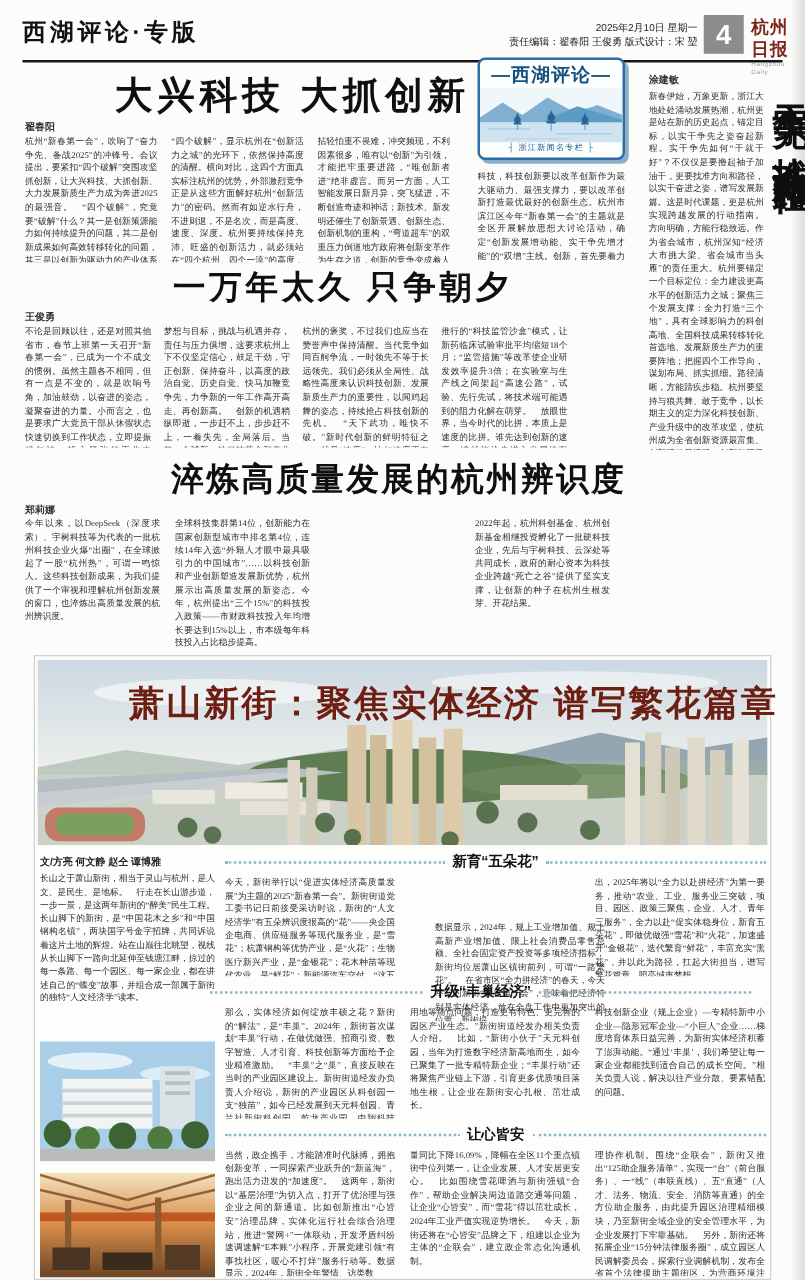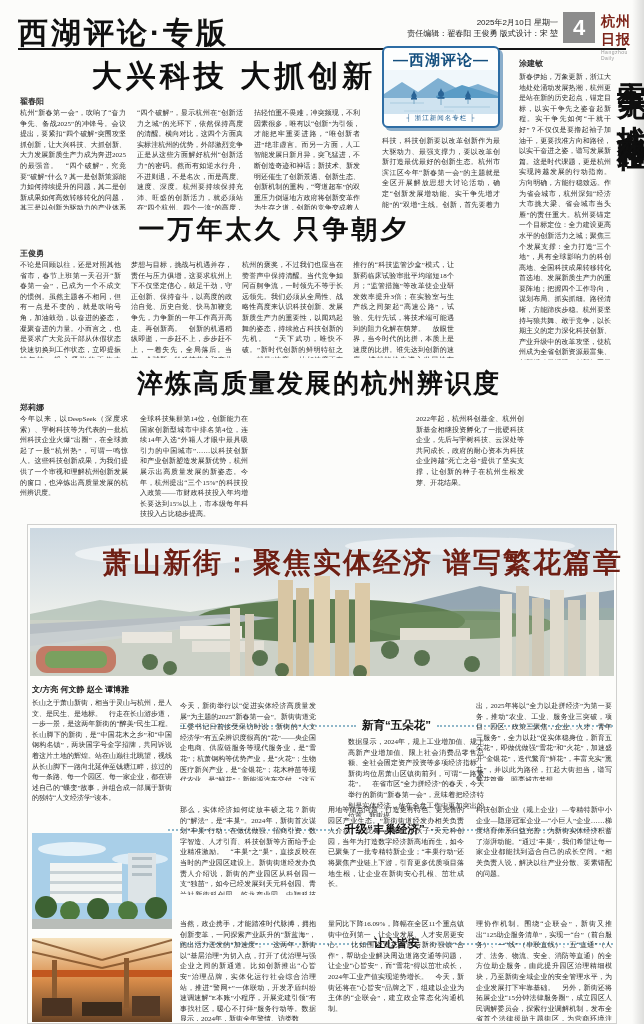--- a/index.html
+++ b/index.html
@@ -4,40 +4,40 @@
 <style>
   *{margin:0;padding:0;box-sizing:border-box;}
   html,body{background:#e9e9e9;}
   .page{position:relative;width:644px;height:1024px;background:#fcfcfa;overflow:hidden;
         font-family:"Liberation Serif","DejaVu Serif",serif;color:#1c1c1c;margin:0 auto;}
   .abs{position:absolute;}
   .body-text{font-size:7px;line-height:10.6px;text-align:justify;color:#2b2b2b;overflow:hidden;}
   .headline{font-family:"Liberation Sans","DejaVu Sans",sans-serif;font-weight:900;
             text-align:center;color:#0f0f0f;white-space:nowrap;padding-left:28px;}
   .author{font-size:8px;font-weight:bold;color:#333;font-family:"Liberation Sans",sans-serif;}
-  .seclabel{font-family:"Liberation Sans","DejaVu Sans",sans-serif;font-weight:900;font-size:30px;
+  .seclabel{font-family:"Liberation Sans","DejaVu Sans",sans-serif;font-weight:900;font-size:19px;
             letter-spacing:3px;color:#111;}
   .dateline{font-size:8px;line-height:11px;color:#222;text-align:right;font-family:"Liberation Sans",sans-serif;}
   .pagebox{background:#8c8c8c;color:#fff;font-family:"Liberation Sans",sans-serif;font-weight:900;
            font-size:22px;display:flex;align-items:center;justify-content:center;}
   .masthead{font-family:"Liberation Serif",serif;font-weight:bold;font-size:14px;color:#7d241a;letter-spacing:1px;}
   .masthead-en{font-size:5px;color:#999;font-family:"Liberation Sans",sans-serif;letter-spacing:.5px;}
   .rule{background:#151515;}
   .logo-box{border:2px solid #2e6da4;border-radius:6px;background:#fdfefe;
             box-shadow:3px 3px 0 rgba(46,109,164,.55);overflow:hidden;}
   .logo-title{font-family:"Liberation Sans",sans-serif;font-weight:900;font-size:15px;color:#16507f;
               text-align:center;letter-spacing:1px;padding-top:3px;}
   .logo-cap{font-size:6.5px;color:#1d5c8f;text-align:center;letter-spacing:1px;}
   .vert-headline{writing-mode:vertical-rl;font-family:"Liberation Sans",sans-serif;font-weight:900;
                  font-size:29px;letter-spacing:3px;color:#0f0f0f;}
   .feature-box{border:1px solid #d0d0ce;background:#fdfdfb;}
   .feature-headline{font-family:"Liberation Sans",sans-serif;font-weight:900;font-size:28px;
                     letter-spacing:2px;text-align:center;color:#6e1f14;white-space:nowrap;
                     text-shadow:0 0 2px rgba(255,255,255,.5);}
-  .sec-head{display:flex;align-items:center;gap:6px;margin-top:36px;}
+  .sec-head{display:flex;align-items:center;gap:6px;}
   .sec-head .dots{flex:1;border-top:2px dotted #8fb7c9;height:0;}
   .sec-head .t{font-family:"Liberation Sans",sans-serif;font-weight:900;font-size:11.5px;color:#111;white-space:nowrap;}
   .byline{font-size:8px;font-weight:bold;color:#222;font-family:"Liberation Sans",sans-serif;}
   .photo{display:block;}
   .edge-shade{background:linear-gradient(to right,rgba(0,0,0,0),rgba(0,0,0,.12));}
 </style>
 </head>
 <body>
 
 <div class="page">
@@ -97,21 +97,21 @@
   <div class="abs author" style="left:20px;top:248px;">王俊勇</div>
   <div class="abs body-text" style="left:20px;top:260px;width:101px;height:98px;">不论是回顾以往，还是对照其他省市，春节上班第一天召开“新春第一会”，已成为一个不成文的惯例。虽然主题各不相同，但有一点是不变的，就是吹响号角，加油鼓劲，以奋进的姿态，凝聚奋进的力量。小而言之，也是要求广大党员干部从休假状态快速切换到工作状态，立即提振精气神，投入紧张的工作中去。　“一万年太久，只争朝夕”，“新春第一会”聚焦强化“只争朝夕”的意识，激发大家“奋力争先”的干劲，展望2025，充满信心。</div>
   <div class="abs body-text" style="left:131px;top:260px;width:101px;height:98px;">梦想与目标，挑战与机遇并存，责任与压力俱增，这要求杭州上下不仅坚定信心，鼓足干劲，守正创新、保持奋斗，以高度的政治自觉、历史自觉、快马加鞭竞争先，力争新的一年工作高开高走、再创新高。　创新的机遇稍纵即逝，一步赶不上，步步赶不上，一着失先，全局落后。当前，全球新一轮科技革命和产业变革正在如火如荼进行，科技发展一日千里，产业体系与竞争格局快速重构。就是这段时间，以DeepSeek（深度求索）为代表的一批杭州科技企业大放“异彩”，掀起了一股“杭州热”。</div>
   <div class="abs body-text" style="left:242px;top:260px;width:101px;height:98px;">杭州的褒奖，不过我们也应当在赞誉声中保持清醒。当代竞争如同百舸争流，一时领先不等于长远领先。我们必须从全局性、战略性高度来认识科技创新、发展新质生产力的重要性，以闻鸡起舞的姿态，持续抢占科技创新的先机。　“天下武功，唯快不破。”新时代创新的鲜明特征之一，就是“速度”。比如速度正在重构产业版图，苏州工业园区的生物医药企业，通过AI制药大模型将药物发现效率提升80%；杭州云栖小镇的开发者，用低代码平台将软件交付周期从3个月缩短至7天。</div>
   <div class="abs body-text" style="left:353px;top:260px;width:101px;height:98px;">推行的“科技监管沙盒”模式，让新药临床试验审批平均缩短18个月；“监管措施”等改革使企业研发效率提升3倍；在实验室与生产线之间架起“高速公路”，试验、先行先试，将技术端可能遇到的阻力化解在萌芽。　放眼世界，当今时代的比拼，本质上是速度的比拼。谁先达到创新的速度，谁就能抢先进入发展快车道，其后的竞争便是降维打击。</div>
 
   <div class="abs headline" style="left:20px;top:366px;width:570px;font-size:26px;letter-spacing:2px;">淬炼高质量发展的杭州辨识度</div>
   <div class="abs author" style="left:20px;top:402px;">郑莉娜</div>
   <div class="abs body-text" style="left:20px;top:414px;width:108px;height:104px;">今年以来，以DeepSeek（深度求索）、宇树科技等为代表的一批杭州科技企业火爆“出圈”，在全球掀起了一股“杭州热”，可谓一鸣惊人。这些科技创新成果，为我们提供了一个审视和理解杭州创新发展的窗口，也淬炼出高质量发展的杭州辨识度。</div>
   <div class="abs body-text" style="left:140px;top:414px;width:108px;height:104px;">全球科技集群第14位，创新能力在国家创新型城市中排名第4位，连续14年入选“外籍人才眼中最具吸引力的中国城市”……以科技创新和产业创新塑造发展新优势，杭州展示出高质量发展的新姿态。今年，杭州提出“三个15%”的科技投入政策——市财政科技投入年均增长要达到15%以上，市本级每年科技投入占比稳步提高。</div>
-  <div class="abs body-text" style="left:380px;top:414px;width:108px;height:104px;margin-left:36px;">2022年起，杭州科创基金、杭州创新基金相继投资孵化了一批硬科技企业，先后与宇树科技、云深处等共同成长，政府的耐心资本为科技企业跨越“死亡之谷”提供了坚实支撑，让创新的种子在杭州生根发芽、开花结果。</div>
+  <div class="abs body-text" style="left:380px;top:414px;width:108px;height:104px;">2022年起，杭州科创基金、杭州创新基金相继投资孵化了一批硬科技企业，先后与宇树科技、云深处等共同成长，政府的耐心资本为科技企业跨越“死亡之谷”提供了坚实支撑，让创新的种子在杭州生根发芽、开花结果。</div>
 
   <div class="abs author" style="left:519px;top:58px;">涂建敏</div>
   <div class="abs body-text" style="left:519px;top:72px;width:92px;height:288px;">新春伊始，万象更新，浙江大地处处涌动发展热潮，杭州更是站在新的历史起点，锚定目标，以实干争先之姿奋起新程。实干争先如何“干就干好”？不仅仅是要撸起袖子加油干，更要找准方向和路径，以实干奋进之姿，谱写发展新篇。这是时代课题，更是杭州实现跨越发展的行动指南。　方向明确，方能行稳致远。作为省会城市，杭州深知“经济大市挑大梁、省会城市当头雁”的责任重大。杭州要锚定一个目标定位：全力建设更高水平的创新活力之城；聚焦三个发展支撑：全力打造“三个地”，具有全球影响力的科创高地、全国科技成果转移转化首选地、发展新质生产力的重要阵地；把握四个工作导向，谋划布局、抓实抓细。路径清晰，方能蹄疾步稳。杭州要坚持与狼共舞、敢于竞争，以长期主义的定力深化科技创新、产业升级中的改革攻坚，使杭州成为全省创新资源最富集、创新活动最活跃、创新氛围最浓厚的城市。</div>
   <div class="abs vert-headline" style="left:612px;top:58px;height:440px;">实干争先　找准方向和路径</div>
 
   <div class="abs feature-box" style="left:27px;top:524px;width:590px;height:500px;"></div>
 
   <div class="abs" style="left:30px;top:528px;width:584px;height:148px;">
     <svg class="photo" width="584" height="148" viewBox="0 0 584 148" preserveAspectRatio="none">
       <defs>

